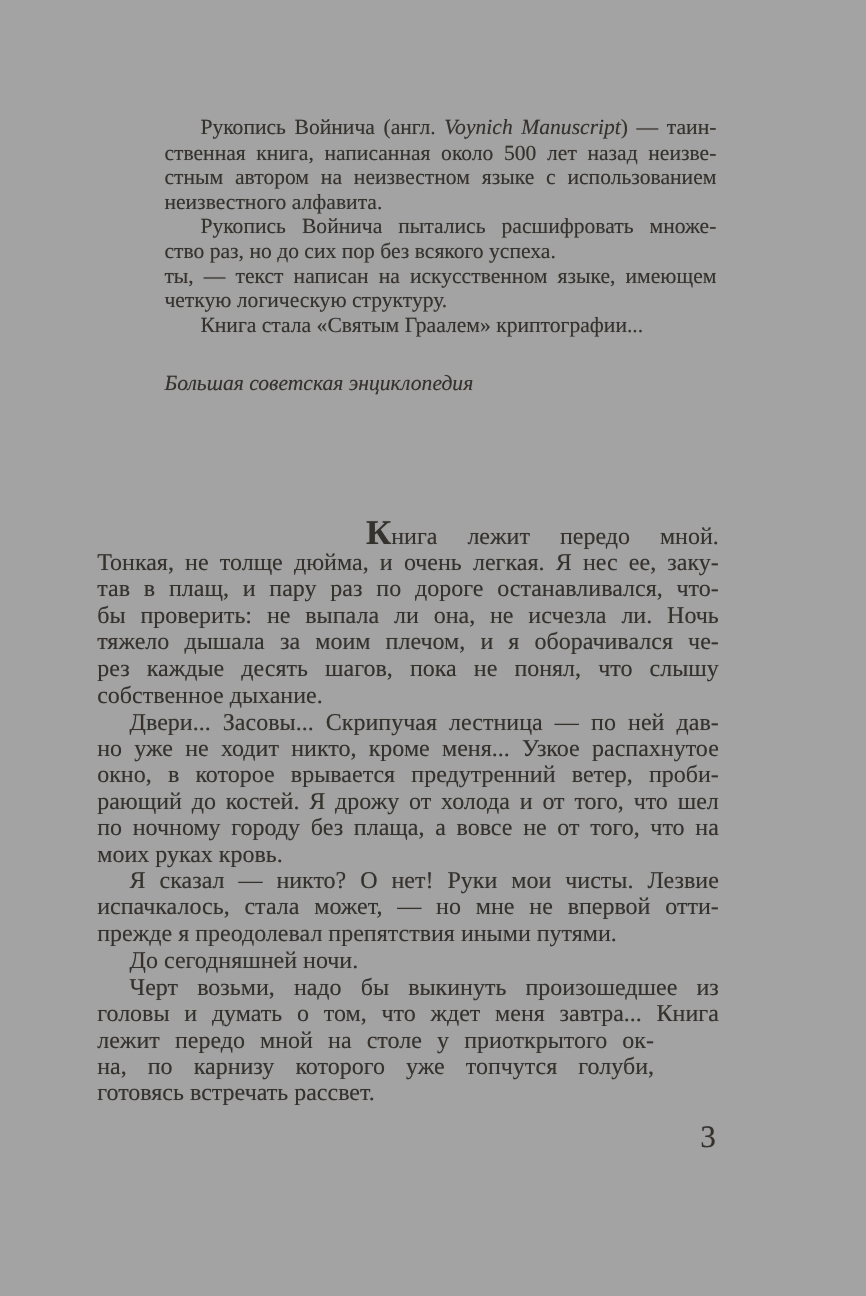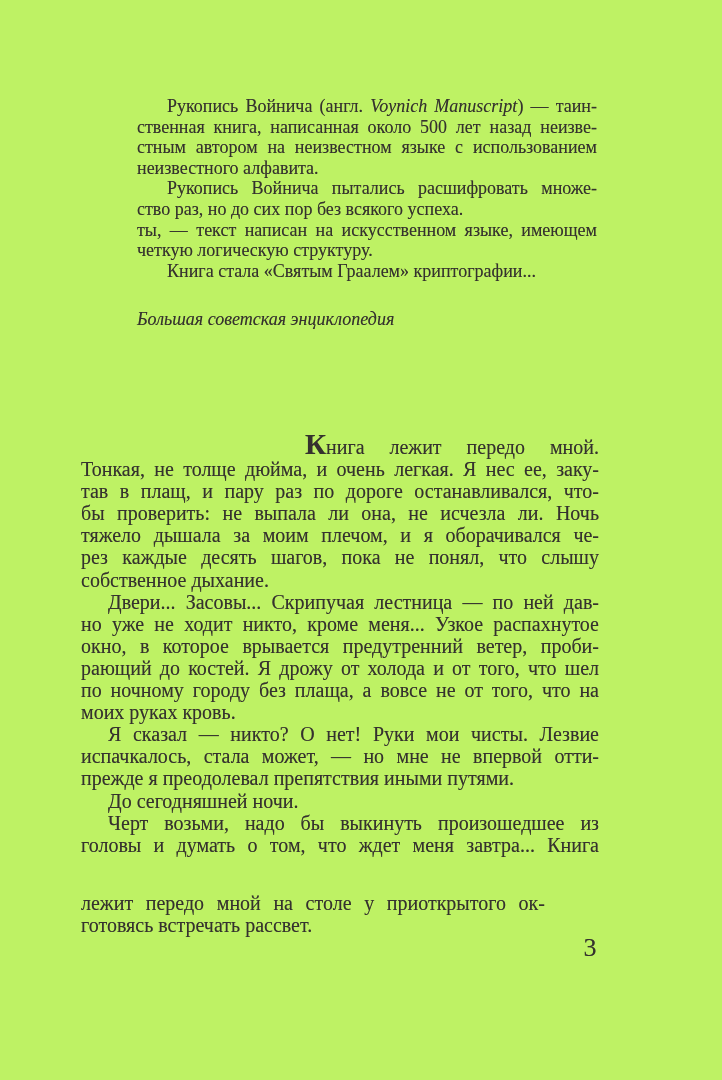--- a/index.html
+++ b/index.html
@@ -43,39 +43,39 @@
   .bodytext {
     position: absolute;
     left: 81px;
     top: 433px;
     width: 518px;
     font-size: 20px;
     line-height: 22.1px;
   }
   .bodytext .line.indent { padding-left: 27px; }
   .bodytext .line.big-indent { padding-left: 224px; }
-  .bodytext .line.narrow { padding-right: 54px; margin-top: 36px; }
+  .bodytext .line.narrow { padding-right: 54px; }
   .initial {
     font-size: 29px;
     font-weight: bold;
   }
   .page-number {
     position: absolute;
     left: 578px;
     top: 934px;
     width: 24px;
     font-size: 26px;
     line-height: 28px;
     text-align: center;
   }
 </style>
 </head>
 <body style="background: rgb(251, 250, 248);">
 
-<div class="page" style="background: #bef264; color: rgb(53, 50, 46);">
+<div class="page" style="background: #a3a3a3; color: rgb(53, 50, 46);">
 
   <div class="epigraph">
     <div>
         <div class="line indent">Рукопись Войнича (англ. <i>Voynich Manuscript</i>) — таин-</div>
         <div class="line">ственная книга, написанная около 500 лет назад неизве-</div>
         <div class="line">стным автором на неизвестном языке с использованием</div>
         <div class="line end">неизвестного алфавита.</div>
         <div class="line indent">Рукопись Войнича пытались расшифровать множе-</div>
         <div class="line end">ство раз, но до сих пор без всякого успеха.</div>
         <div class="line">ты, — текст написан на искусственном языке, имеющем</div>
@@ -101,19 +101,20 @@
         <div class="line">рающий до костей. Я дрожу от холода и от того, что шел</div>
         <div class="line">по ночному городу без плаща, а вовсе не от того, что на</div>
         <div class="line end">моих руках кровь.</div>
         <div class="line indent">Я сказал — никто? О нет! Руки мои чисты. Лезвие</div>
         <div class="line">испачкалось, стала может, — но мне не впервой отти-</div>
         <div class="line end">прежде я преодолевал препятствия иными путями.</div>
         <div class="line indent end">До сегодняшней ночи.</div>
         <div class="line indent">Черт возьми, надо бы выкинуть произошедшее из</div>
         <div class="line">головы и думать о том, что ждет меня завтра... Книга</div>
         <div class="line narrow">лежит передо мной на столе у приоткрытого ок-</div>
+        <div class="line narrow">на, по карнизу которого уже топчутся голуби,</div>
         <div class="line end">готовясь встречать рассвет.</div>
       </div>
   </div>
 
   <div class="page-number">3</div>
 
 </div>
 
 </body></html>

